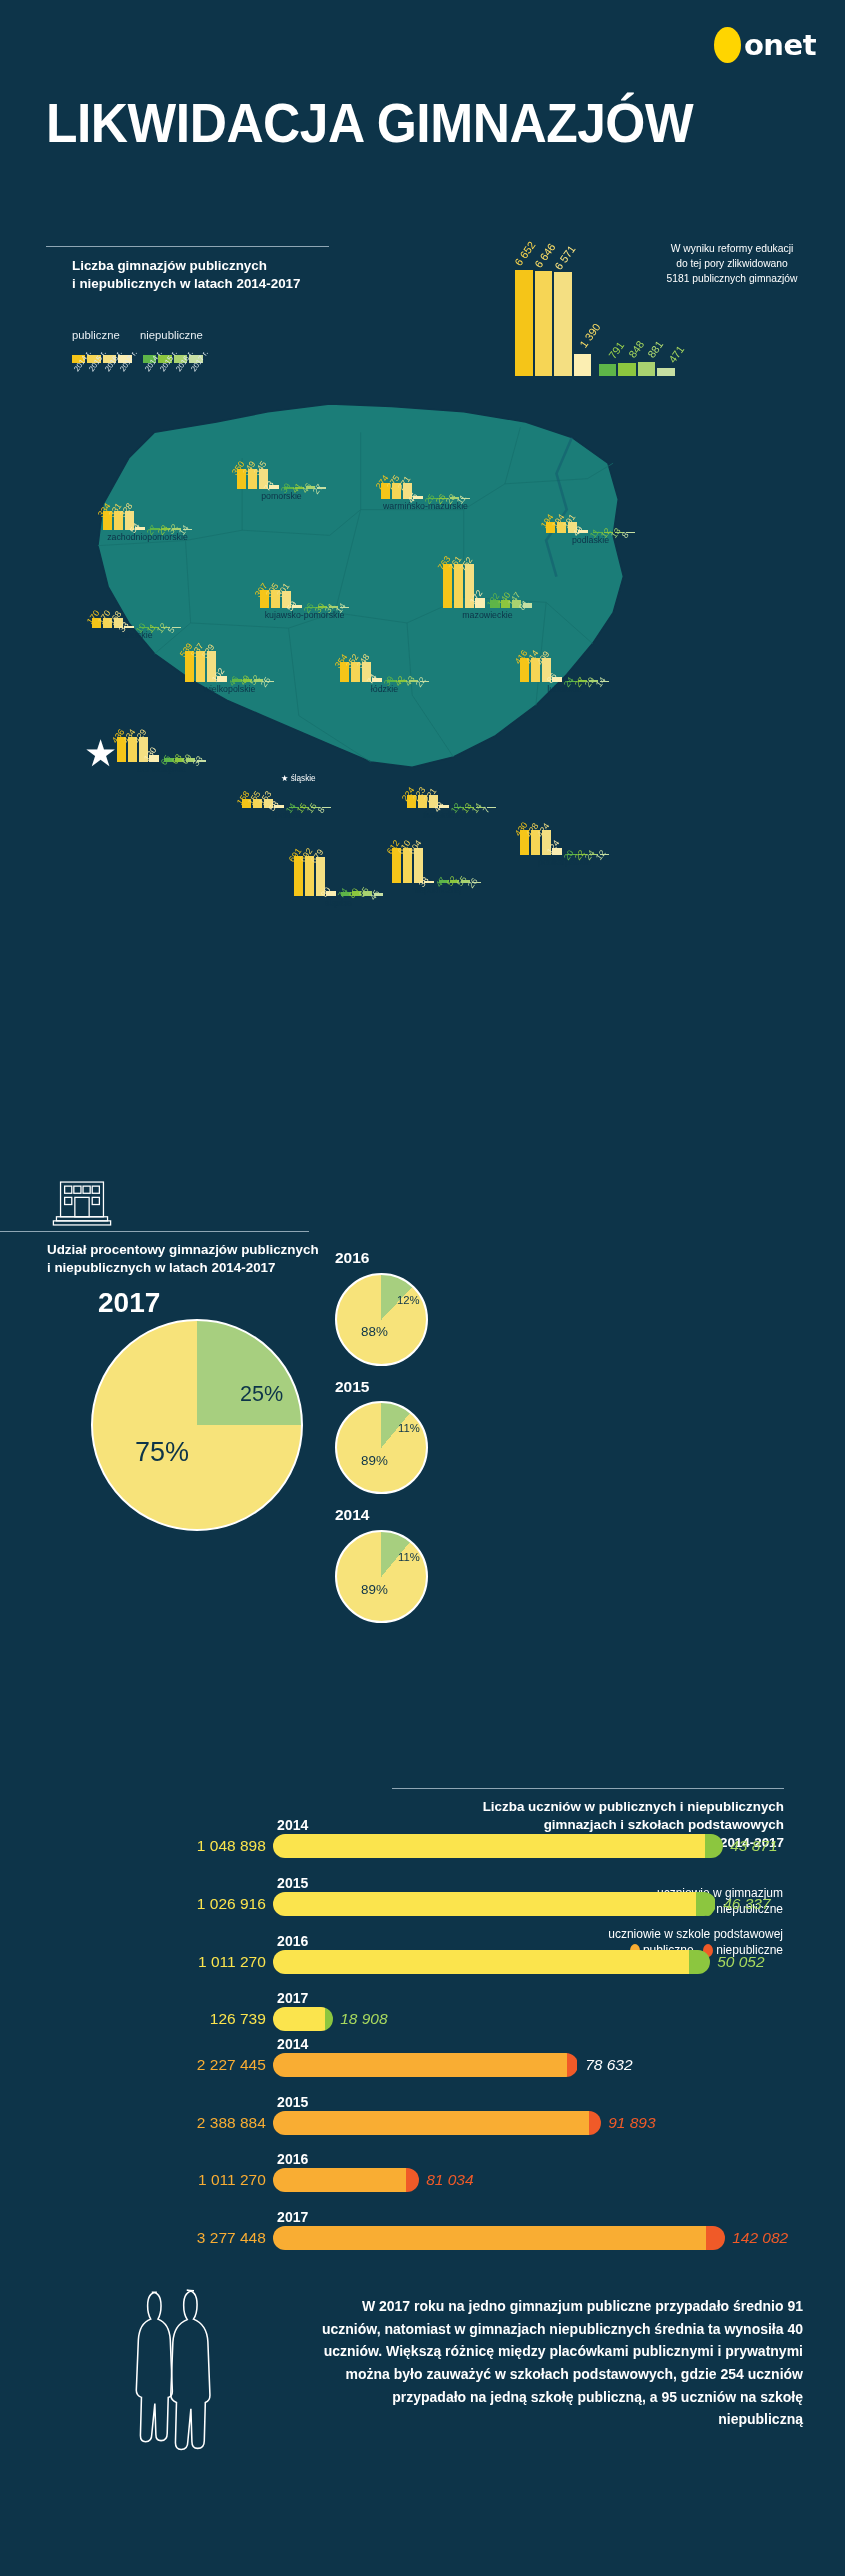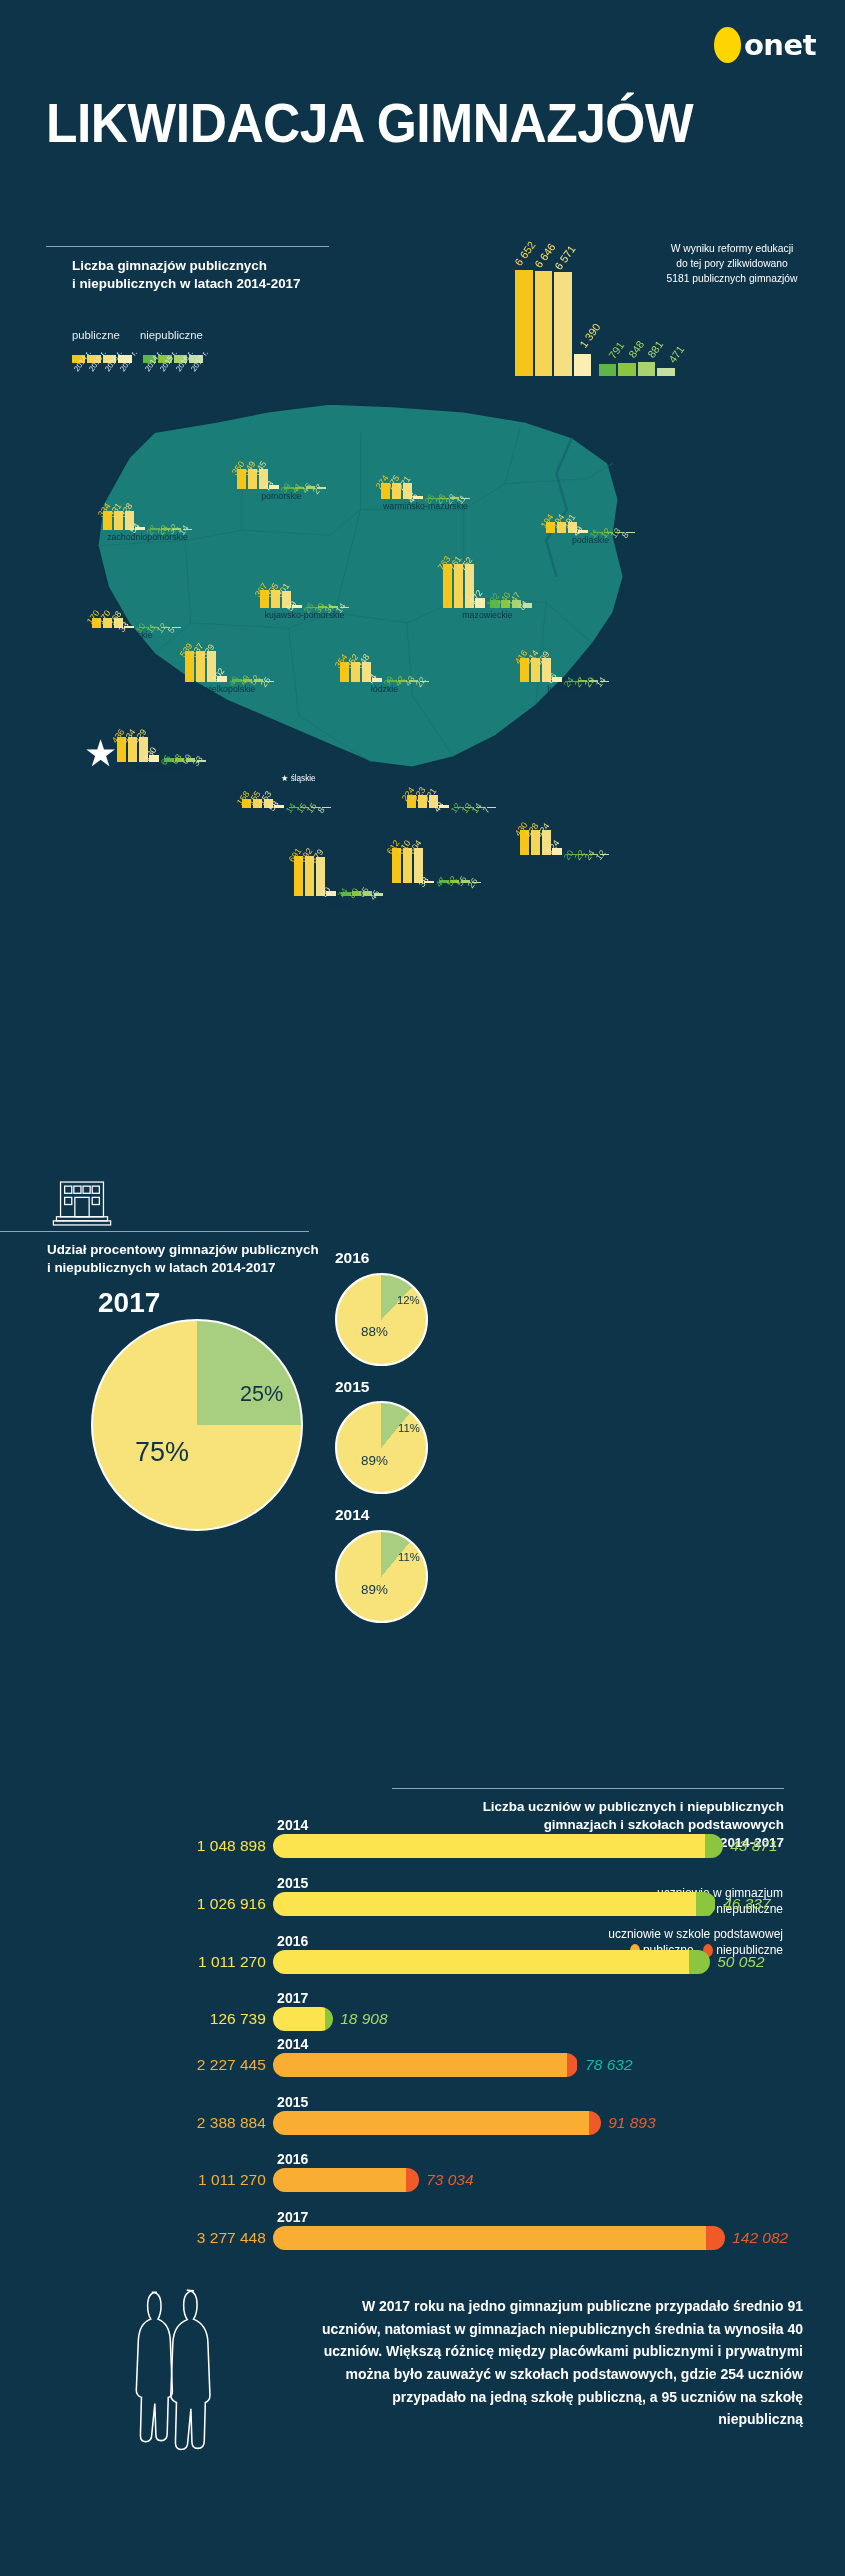--- a/index.html
+++ b/index.html
@@ -679,39 +679,39 @@
       </div>
     </div>
   <div id="sp-bars">
       <div class="hrow" style="left: 273px; top: 2053px;">
         <div class="hyear">2014</div>
         <div class="hleft" style="color: rgb(249, 173, 51);">2 227 445</div>
         <div class="hbar" style="width: 305px; position: relative;">
           <div class="hseg1" style="width: 294px; background: rgb(249, 173, 51);"></div>
           <div class="hseg2" style="width: 10.4px; background: rgb(240, 90, 40);"></div>
         </div>
-        <div class="hright" style="color: #14b8a6;">78 632</div>
+        <div class="hright" style="color: #ffffff;">78 632</div>
       </div>
       <div class="hrow" style="left: 273px; top: 2111px;">
         <div class="hyear">2015</div>
         <div class="hleft" style="color: rgb(249, 173, 51);">2 388 884</div>
         <div class="hbar" style="width: 328px; position: relative;">
           <div class="hseg1" style="width: 316px; background: rgb(249, 173, 51);"></div>
           <div class="hseg2" style="width: 12px; background: rgb(240, 90, 40);"></div>
         </div>
         <div class="hright" style="color: rgb(240, 90, 40);">91 893</div>
       </div>
       <div class="hrow" style="left: 273px; top: 2168px;">
         <div class="hyear">2016</div>
         <div class="hleft" style="color: rgb(249, 173, 51);">1 011 270</div>
         <div class="hbar" style="width: 146px; position: relative;">
           <div class="hseg1" style="width: 134px; background: rgb(249, 173, 51);"></div>
           <div class="hseg2" style="width: 12.7px; background: rgb(240, 90, 40);"></div>
         </div>
-        <div class="hright" style="color: rgb(240, 90, 40);">73 034</div>
+        <div class="hright" style="color: rgb(240, 90, 40);">81 034</div>
       </div>
       <div class="hrow" style="left: 273px; top: 2226px;">
         <div class="hyear">2017</div>
         <div class="hleft" style="color: rgb(249, 173, 51);">3 277 448</div>
         <div class="hbar" style="width: 452px; position: relative;">
           <div class="hseg1" style="width: 433px; background: rgb(249, 173, 51);"></div>
           <div class="hseg2" style="width: 19px; background: rgb(240, 90, 40);"></div>
         </div>
         <div class="hright" style="color: rgb(240, 90, 40);">142 082</div>
       </div>

